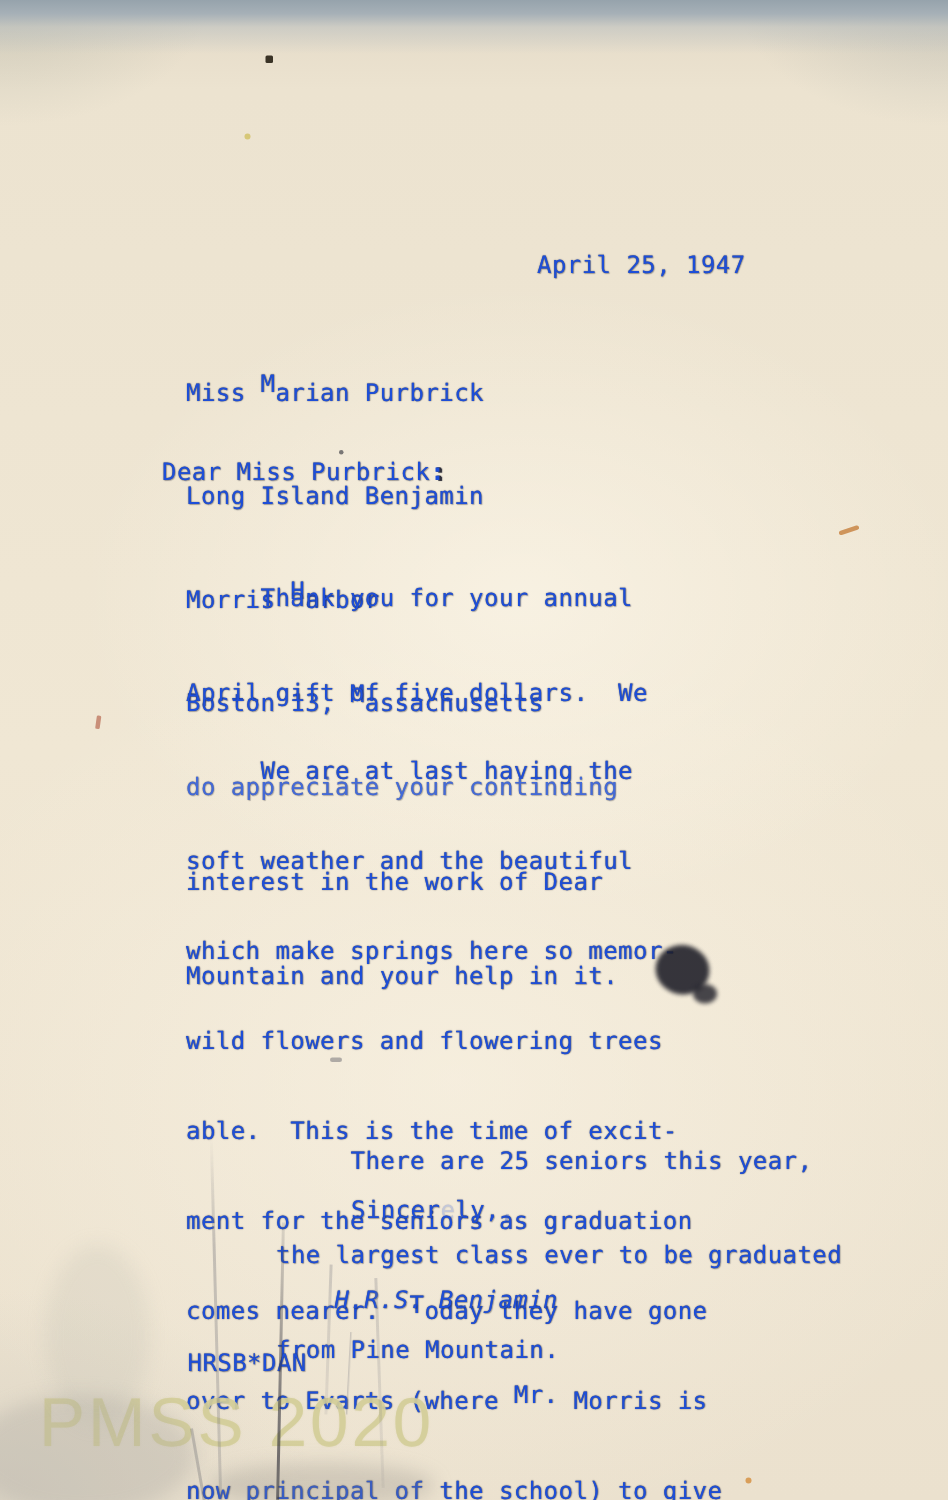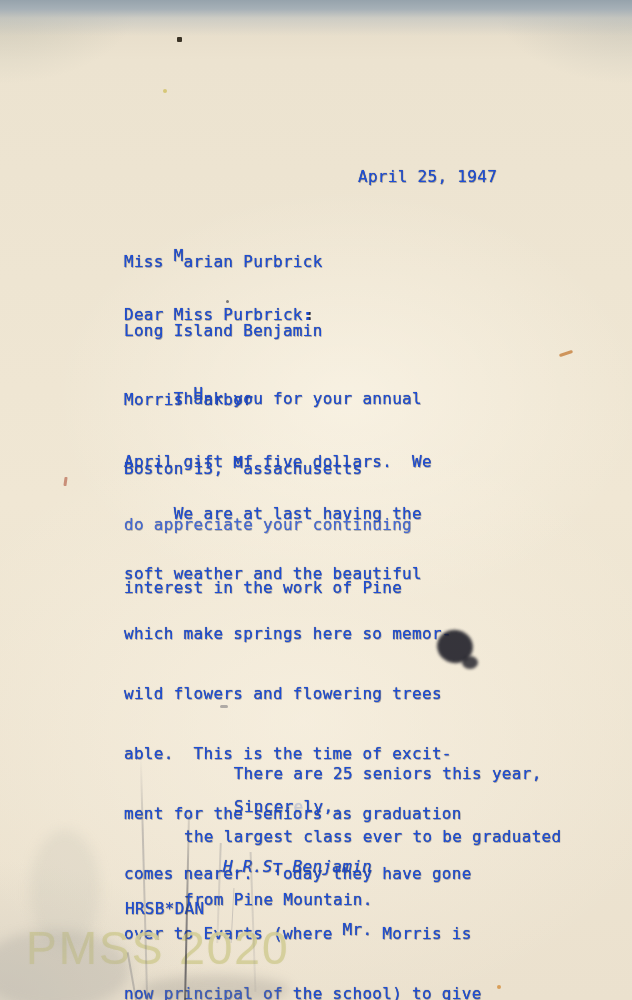--- a/index.html
+++ b/index.html
@@ -50,27 +50,28 @@
 
 <div class="txt" style="left:358px;top:166px;">April 25, 1947</div>
 
 <div class="txt" style="left:124px;top:204px;line-height:23px;">
   <div><span>Miss </span><span class="raised">M</span><span>arian Purbrick</span></div>
   <div>Long Island Benjamin</div>
   <div><span>Morris </span><span class="raised">H</span><span>arbor</span></div>
   <div><span>Boston 13, </span><span class="raised">M</span><span>assachusetts</span></div>
 </div>
 
-<div class="txt" style="left:124px;top:304px;"><span>Dear Miss Purbrick</span><span class="mark-heavy">:</span></div>
+<div class="txt" style="left:108px;top:304px;"><span>Dear Miss Purbrick</span><span class="mark-heavy">:</span></div>
 
 <div class="txt lh21" style="left:124px;top:346px;">
   <div>     Thank you for your annual</div>
   <div>April gift of five dollars.  We</div>
   <div class="ink-light">do appreciate your continuing</div>
-  <div>interest in the work of Pine</div>
+  <div>interest in the work of Dear</div>
+  <div>Mountain and your help in it.</div>
 </div>
 
 <div class="txt lh20" style="left:124px;top:464px;">
   <div>     We are at last having the</div>
   <div>soft weather and the beautiful</div>
   <div>which make springs here so memor-</div>
   <div>wild flowers and flowering trees</div>
   <div>able.  This is the time of excit-</div>
   <div>ment for the seniors as graduation</div>
   <div><span>comes nearer.  </span><span class="raised-sm">T</span><span>oday they have gone</span></div>

